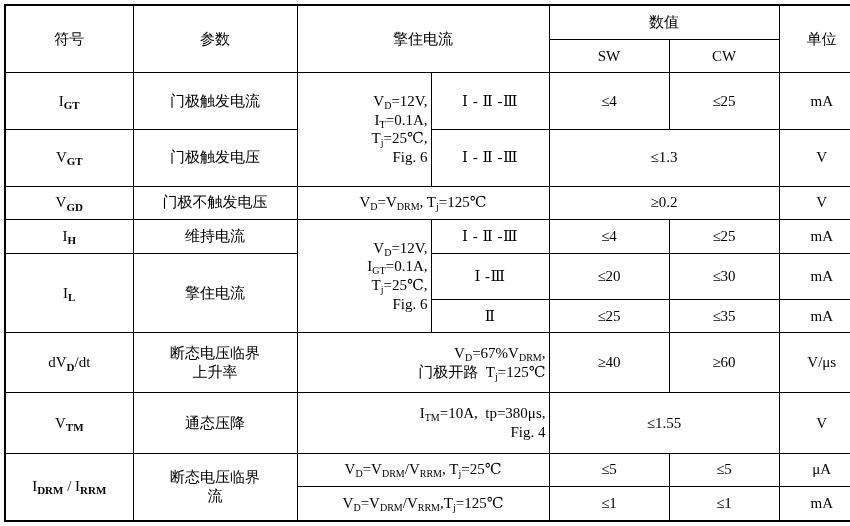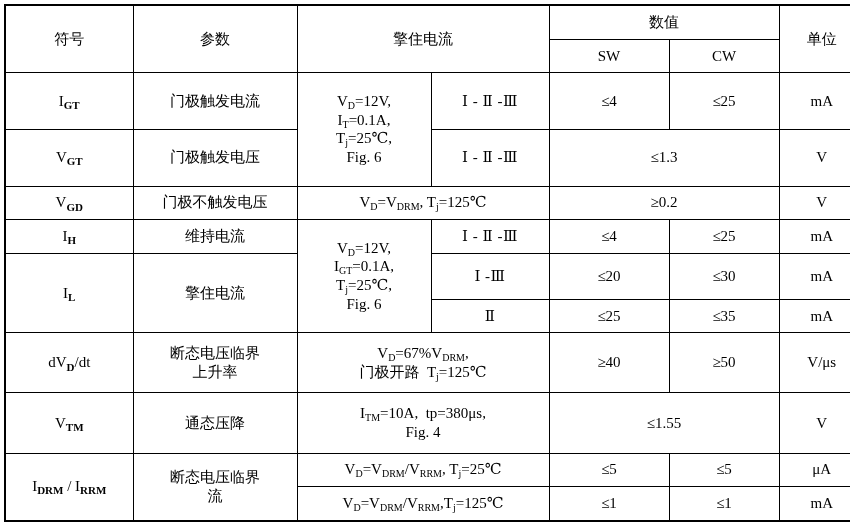--- a/index.html
+++ b/index.html
@@ -75,21 +75,21 @@
   .roman {
     font-size: 15px;
     letter-spacing: 0.5px;
   }
   sub {
     font-size: 10px;
     vertical-align: baseline;
     position: relative;
     bottom: -0.28em;
   }
-  .nowrap { white-space: nowrap; }
+  .nowrap { white-space: nowrap; text-align: right; }
   .two-line { line-height: 1.45; }
 </style>
 </head>
 <body>
 
 <div id="sheet">
 <table class="spec">
   <colgroup>
     <col style="width:128px">
     <col style="width:164px">
@@ -193,21 +193,21 @@
       </td>
       <td class="param two-line">
         <div>断态电压临界</div>
         <div>上升率</div>
       </td>
       <td colspan="2" class="cond two-line">
         <div class="nowrap">V<sub>D</sub>=67%V<sub>DRM</sub>,</div>
         <div class="nowrap">门极开路&nbsp; T<sub>j</sub>=125℃</div>
       </td>
       <td class="val">≥40</td>
-      <td class="val">≥50</td>
+      <td class="val">≥60</td>
       <td class="unit">V/μs</td>
     </tr>
 
     <tr>
       <td class="sym">
         <span>V</span><sub>TM</sub>
       </td>
       <td class="param">通态压降</td>
       <td colspan="2" class="cond two-line">
         <div class="nowrap">I<sub>TM</sub>=10A,&nbsp; tp=380μs,</div>

